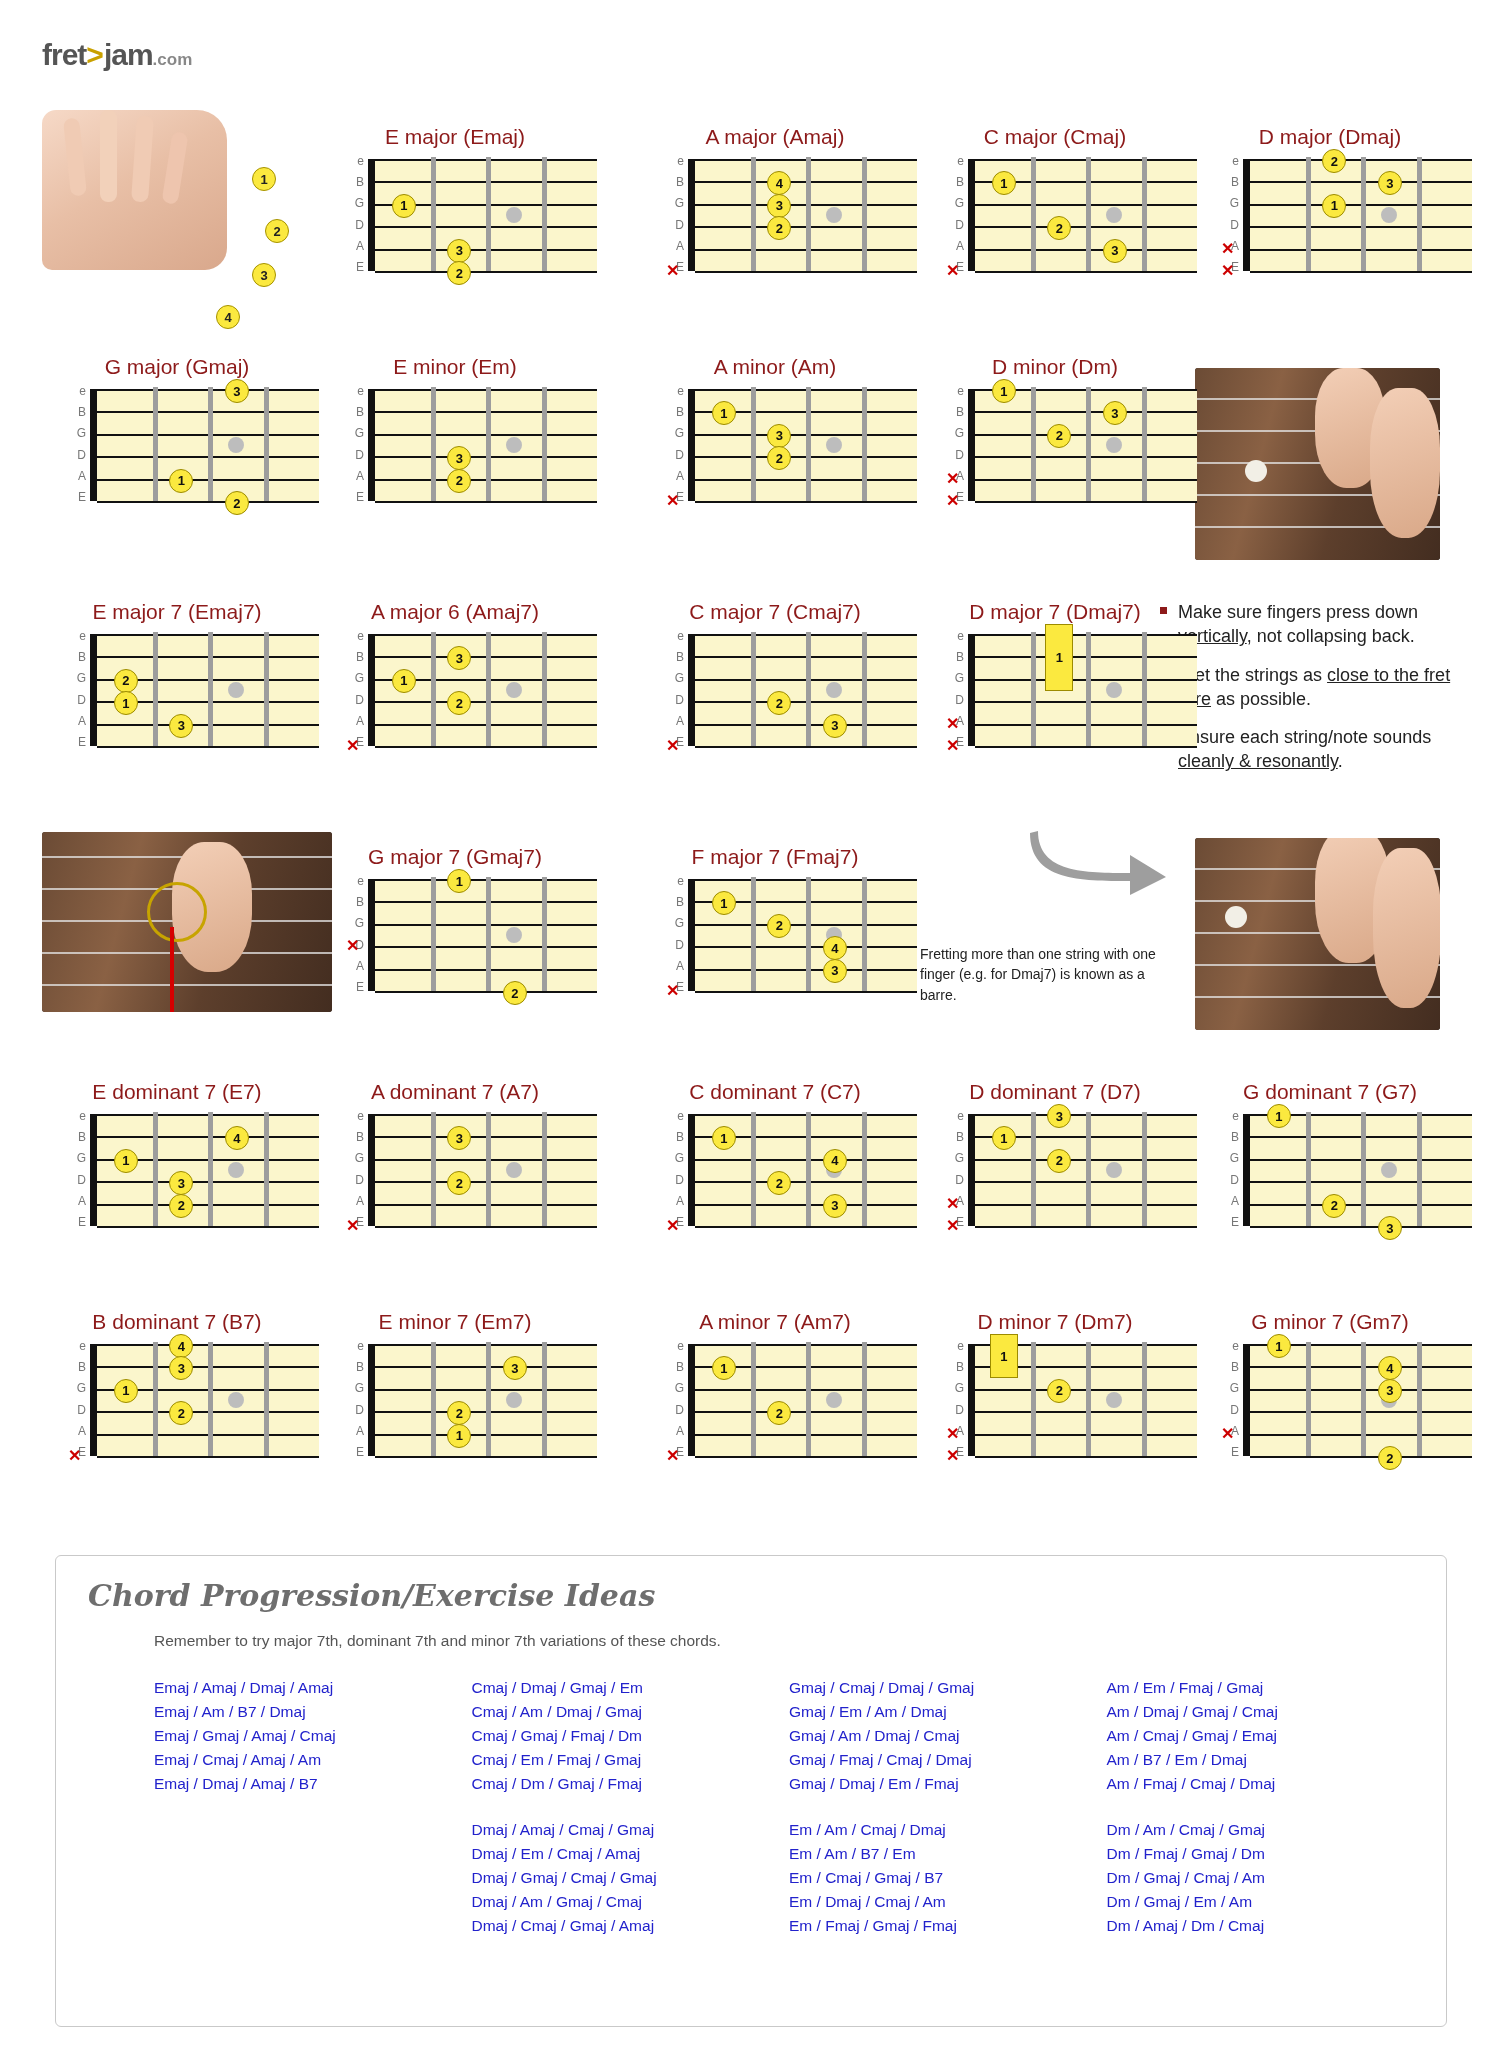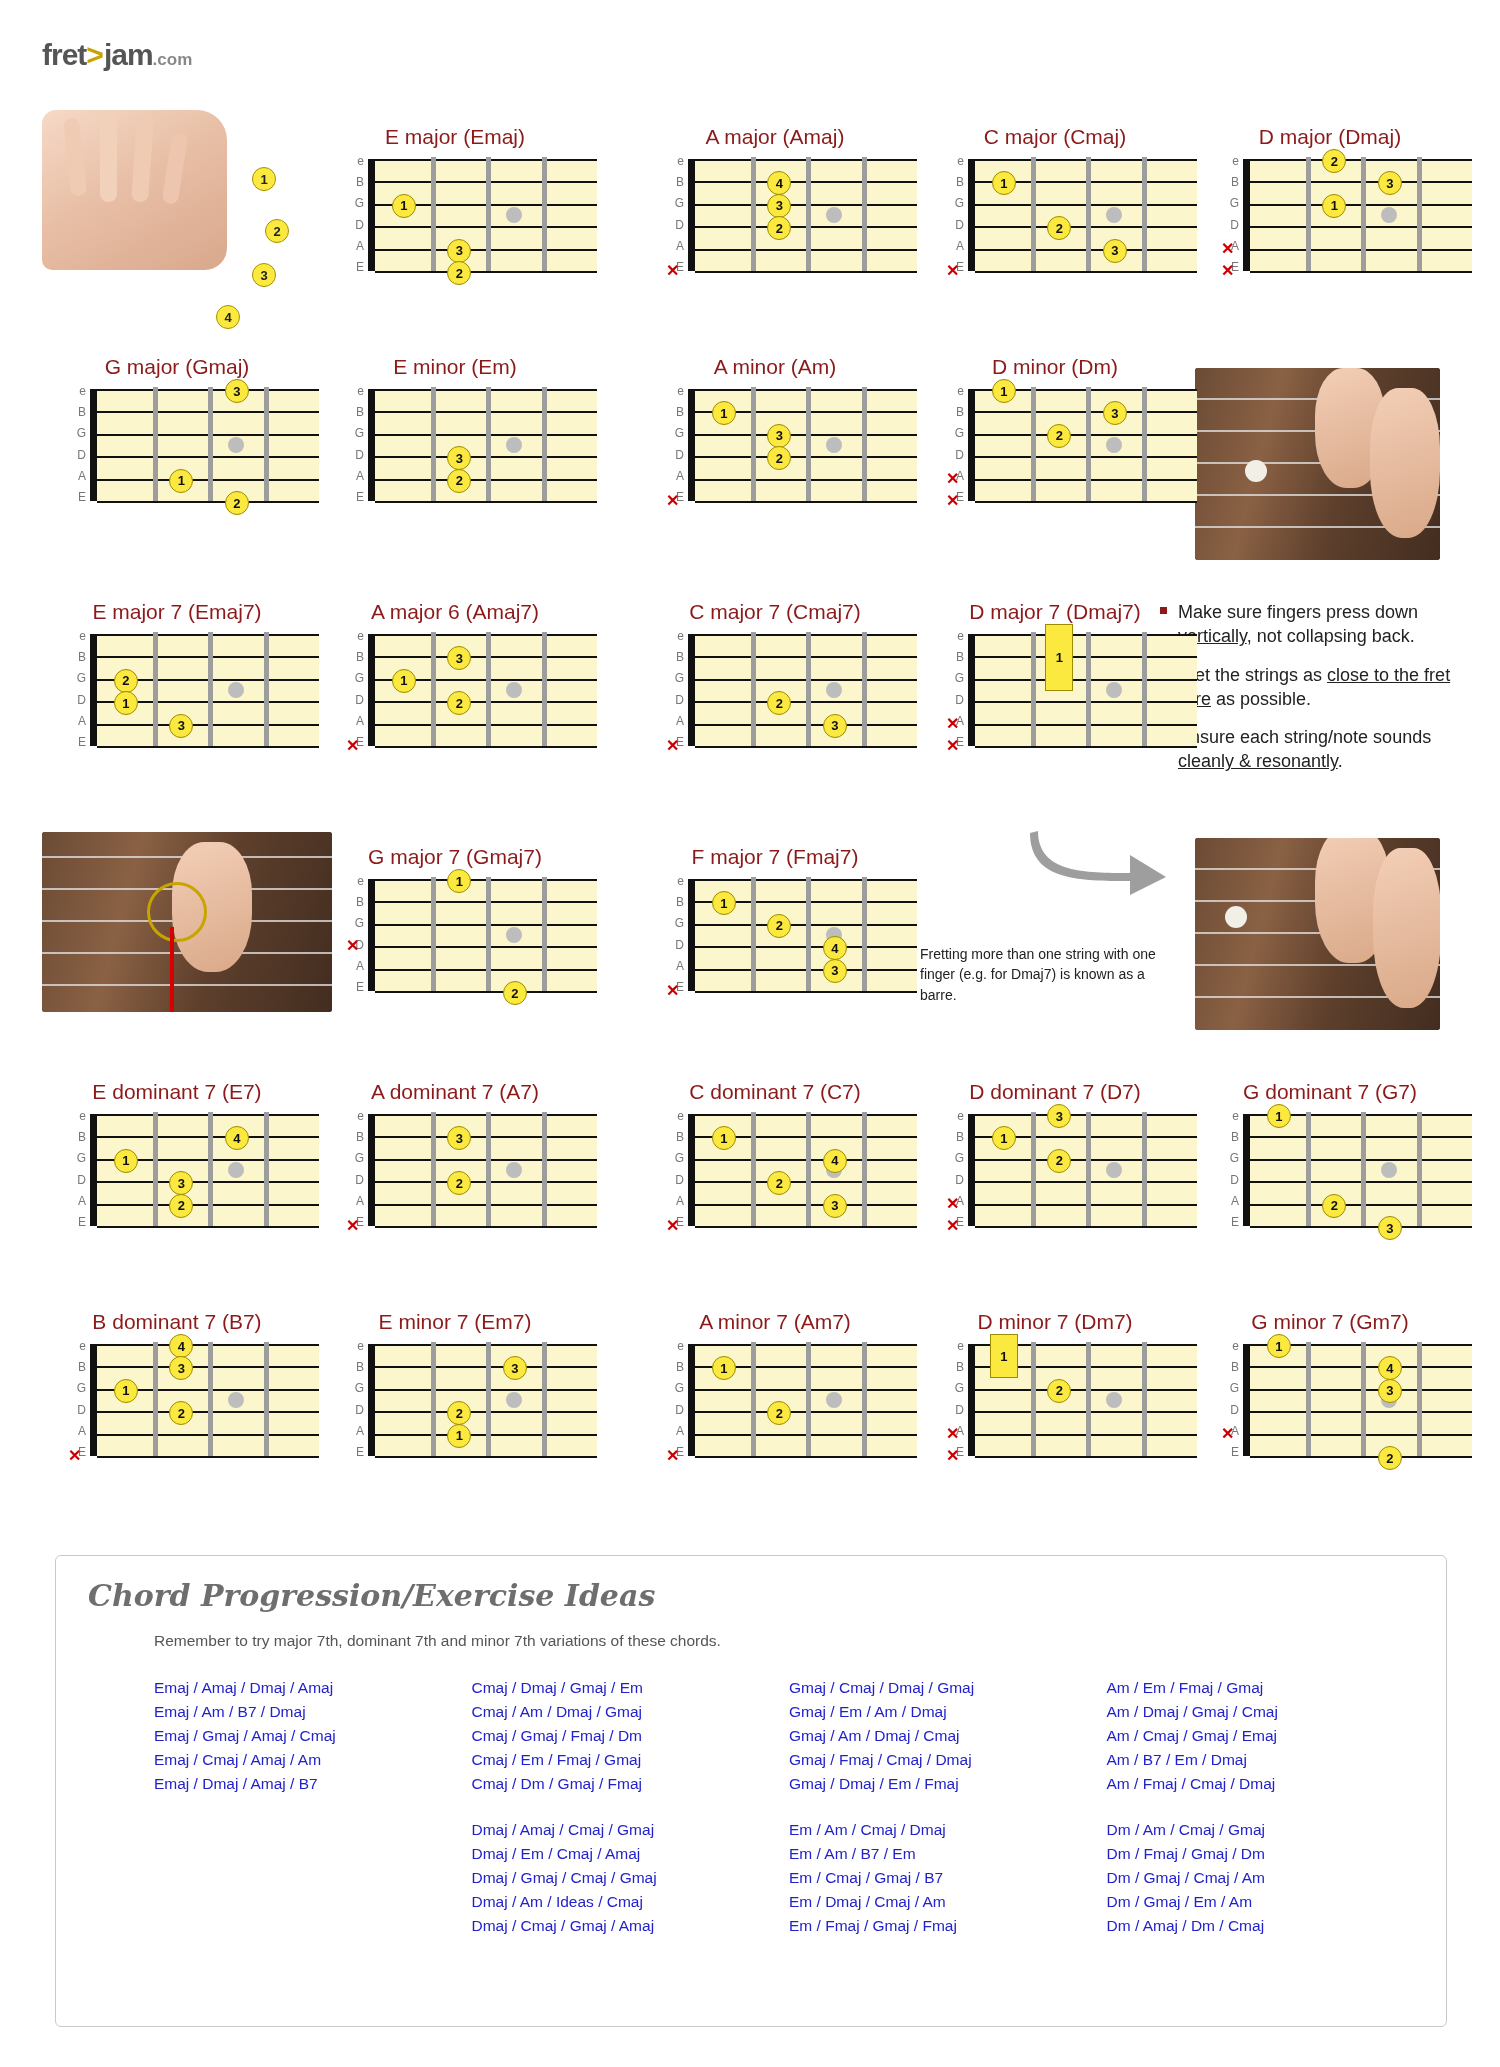--- a/index.html
+++ b/index.html
@@ -823,21 +823,21 @@
           <div>Cmaj  /  Dmaj  /  Gmaj  /  Em</div>
           <div>Cmaj  /  Am  /  Dmaj  /  Gmaj</div>
           <div>Cmaj  /  Gmaj  /  Fmaj  /  Dm</div>
           <div>Cmaj  /  Em  /  Fmaj  /  Gmaj</div>
           <div>Cmaj  /  Dm  /  Gmaj  /  Fmaj</div>
         </div>
         <div class="grp">
           <div>Dmaj  /  Amaj  /  Cmaj  /  Gmaj</div>
           <div>Dmaj  /  Em  /  Cmaj  /  Amaj</div>
           <div>Dmaj  /  Gmaj  /  Cmaj  /  Gmaj</div>
-          <div>Dmaj  /  Am  /  Ideas  /  Cmaj</div>
+          <div>Dmaj  /  Am  /  Gmaj  /  Cmaj</div>
           <div>Dmaj  /  Cmaj  /  Gmaj  /  Amaj</div>
         </div>
       </div>
       <div class="col">
         <div class="grp">
           <div>Gmaj  /  Cmaj  /  Dmaj  /  Gmaj</div>
           <div>Gmaj  /  Em  /  Am  /  Dmaj</div>
           <div>Gmaj  /  Am  /  Dmaj  /  Cmaj</div>
           <div>Gmaj  /  Fmaj  /  Cmaj  /  Dmaj</div>
           <div>Gmaj  /  Dmaj  /  Em  /  Fmaj</div>

